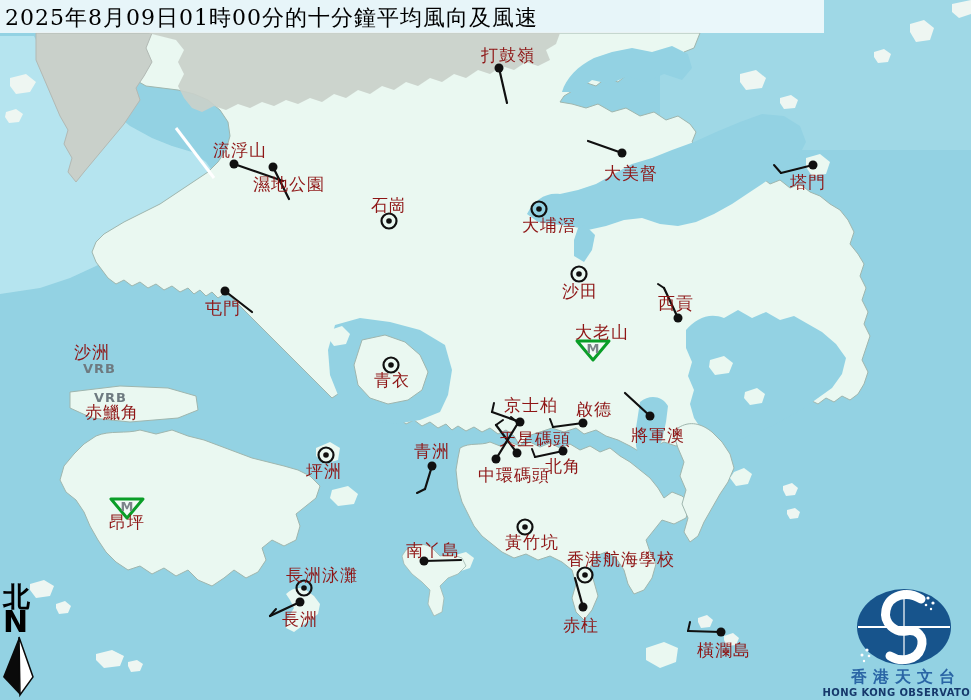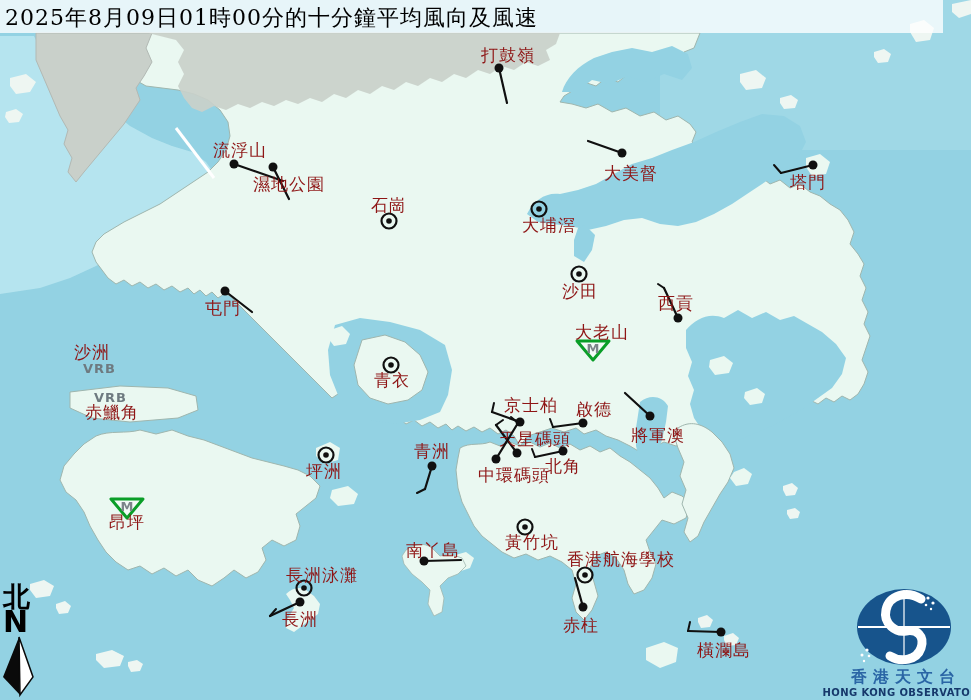--- a/index.html
+++ b/index.html
@@ -1,19 +1,19 @@
 <!DOCTYPE html>
 <html><head>
 <meta charset="utf-8">
 <style>
   html,body{margin:0;padding:0;background:#dfe8ea;}
   .stage{position:relative;width:971px;height:700px;overflow:hidden;
          font-family:"DejaVu Serif","Liberation Serif",serif;}
   .stage svg{position:absolute;left:0;top:0;}
-  .title-strip{position:absolute;left:0;top:0;width:943px;height:33px;
+  .title-strip{position:absolute;left:0;top:0;width:824px;height:33px;
                background:rgba(255,255,255,0.78);z-index:5;}
   .title-text{position:absolute;left:5px;top:3px;font-size:22px;color:#000;
               letter-spacing:1px;white-space:nowrap;}
   .compass{position:absolute;z-index:6;color:#000;}
   .compass-hanzi{left:3px;top:579px;font-size:27px;font-weight:bold;}
   .compass-letter{left:3px;top:604px;font-size:30px;font-weight:bold;
                   font-family:"DejaVu Sans","Liberation Sans",sans-serif;}
   .st-label{font-family:"DejaVu Serif","Liberation Serif",serif;font-size:17px;
             fill:#8e1515;letter-spacing:1px;}
   .vrb-text{font-family:"DejaVu Sans","Liberation Sans",sans-serif;font-size:13px;

